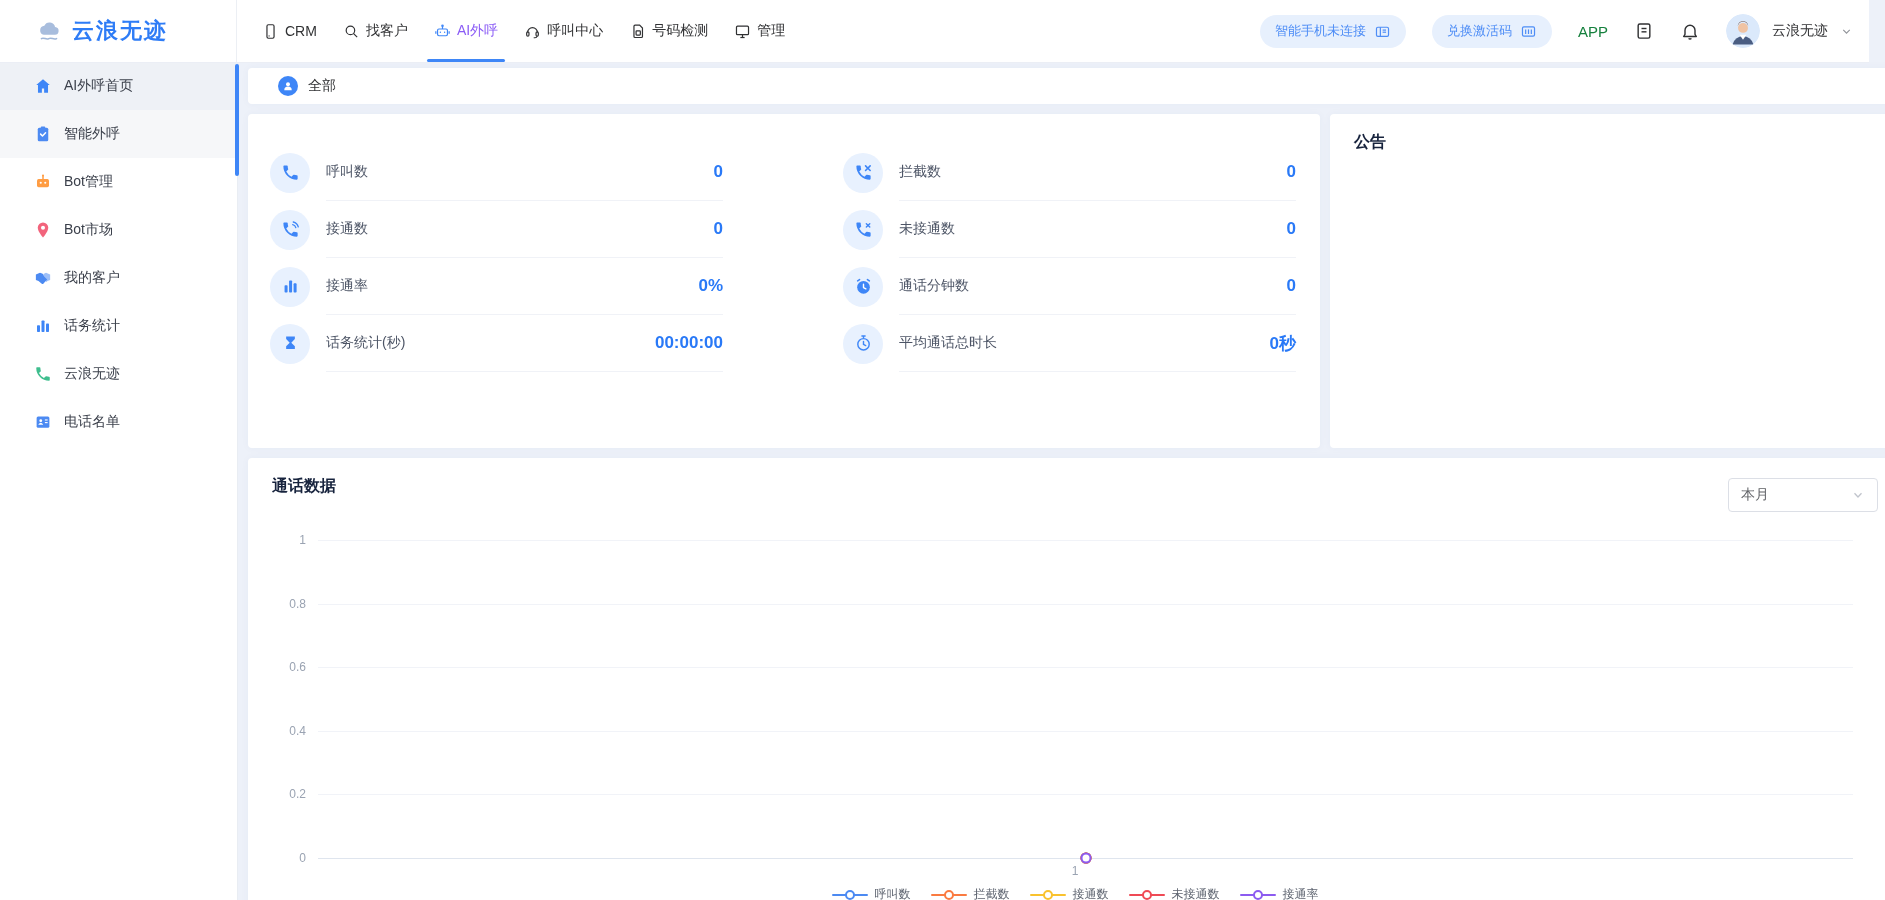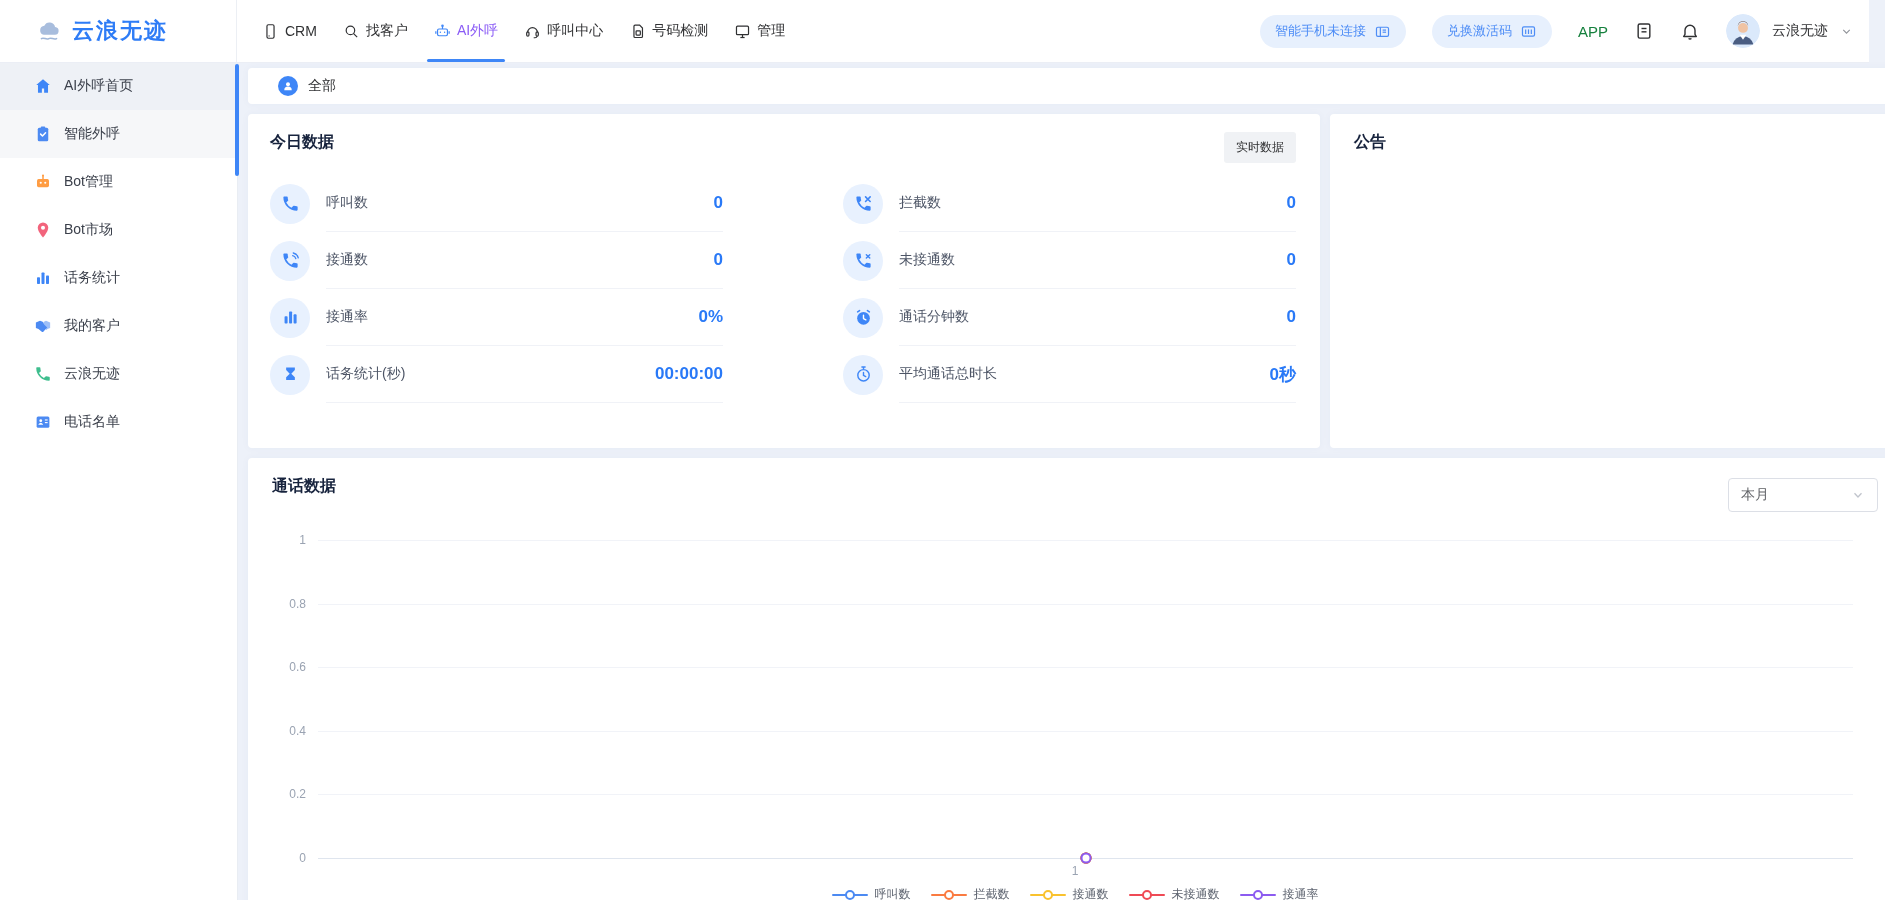--- a/index.html
+++ b/index.html
@@ -296,37 +296,37 @@
     <div class="side-item">
       <span class="sd-ic ic" style="color:#F2647C">
         <svg viewBox="0 0 24 24">
           <path d="M12 2a7 7 0 0 0-7 7c0 5.2 7 13 7 13s7-7.8 7-13a7 7 0 0 0-7-7z" fill="currentColor"></path>
           <circle cx="12" cy="9" r="2.7" fill="#fff"></circle>
         </svg>
       </span>
       <span>Bot市场</span>
     </div>
     <div class="side-item">
+      <span class="sd-ic ic" style="color:#4C8AF2">
+        <svg viewBox="0 0 24 24" fill="currentColor" stroke="none">
+          <path d="M11.6 6.4 8 4.9 2.5 7.4v7.2L6 16l4.4 3.6a1.7 1.7 0 0 0 2.3-.3l4.9-5.3-4.1-4z"></path>
+          <path d="M12.6 6.7 16 4.9l5.5 2.5v7.2L18 16l-1.4 1.2-4.7-5z" opacity=".55"></path>
+        </svg>
+      </span>
+      <span>我的客户</span>
+    </div>
+    <div class="side-item">
       <span class="sd-ic ic" style="color:#3E86F7">
         <svg viewBox="0 0 24 24" fill="currentColor" stroke="none">
           <rect x="4" y="11" width="4" height="9" rx="1"></rect>
           <rect x="10" y="4.5" width="4" height="15.5" rx="1"></rect>
           <rect x="16" y="8.5" width="4" height="11.5" rx="1"></rect>
         </svg>
       </span>
       <span>话务统计</span>
-    </div>
-    <div class="side-item">
-      <span class="sd-ic ic" style="color:#4C8AF2">
-        <svg viewBox="0 0 24 24" fill="currentColor" stroke="none">
-          <path d="M11.6 6.4 8 4.9 2.5 7.4v7.2L6 16l4.4 3.6a1.7 1.7 0 0 0 2.3-.3l4.9-5.3-4.1-4z"></path>
-          <path d="M12.6 6.7 16 4.9l5.5 2.5v7.2L18 16l-1.4 1.2-4.7-5z" opacity=".55"></path>
-        </svg>
-      </span>
-      <span>我的客户</span>
     </div>
     <div class="side-item">
       <span class="sd-ic ic" style="color:#3FBE8E">
         <svg viewBox="0 0 24 24" fill="currentColor" stroke="none">
           <path d="M6.62 10.79a15 15 0 0 0 6.59 6.59l2.2-2.2a1 1 0 0 1 1.01-.24c1.12.37 2.33.57 3.58.57a1 1 0 0 1 1 1V20a1 1 0 0 1-1 1A17 17 0 0 1 3 4a1 1 0 0 1 1-1h3.5a1 1 0 0 1 1 1c0 1.25.2 2.45.57 3.57a1 1 0 0 1-.25 1.02z"></path>
         </svg>
       </span>
       <span>云浪无迹</span>
     </div>
     <div class="side-item">
@@ -349,24 +349,20 @@
     <span class="crumb-ic ic">
       <svg viewBox="0 0 24 24" fill="currentColor">
           <circle cx="12" cy="8.5" r="4"></circle>
           <path d="M4.5 20.5a7.5 7.5 0 0 1 15 0z"></path>
         </svg>
     </span>
     <span class="crumb-label">全部</span>
   </div>
 
   <div class="card today-card">
-    <div class="card-head">
-      <span class="card-title">今日数据</span>
-      <button class="rt-btn">实时数据</button>
-    </div>
     <div class="stats-grid" id="stats-grid">
         <div class="stat">
           <span class="stat-ic ic">
             <svg viewBox="0 0 24 24" fill="currentColor" stroke="none">
               <path d="M6.62 10.79a15 15 0 0 0 6.59 6.59l2.2-2.2a1 1 0 0 1 1.01-.24c1.12.37 2.33.57 3.58.57a1 1 0 0 1 1 1V20a1 1 0 0 1-1 1A17 17 0 0 1 3 4a1 1 0 0 1 1-1h3.5a1 1 0 0 1 1 1c0 1.25.2 2.45.57 3.57a1 1 0 0 1-.25 1.02z"></path>
             </svg>
           </span>
           <div class="stat-body">
             <span class="stat-label">呼叫数</span>
             <span class="stat-value">0</span>

